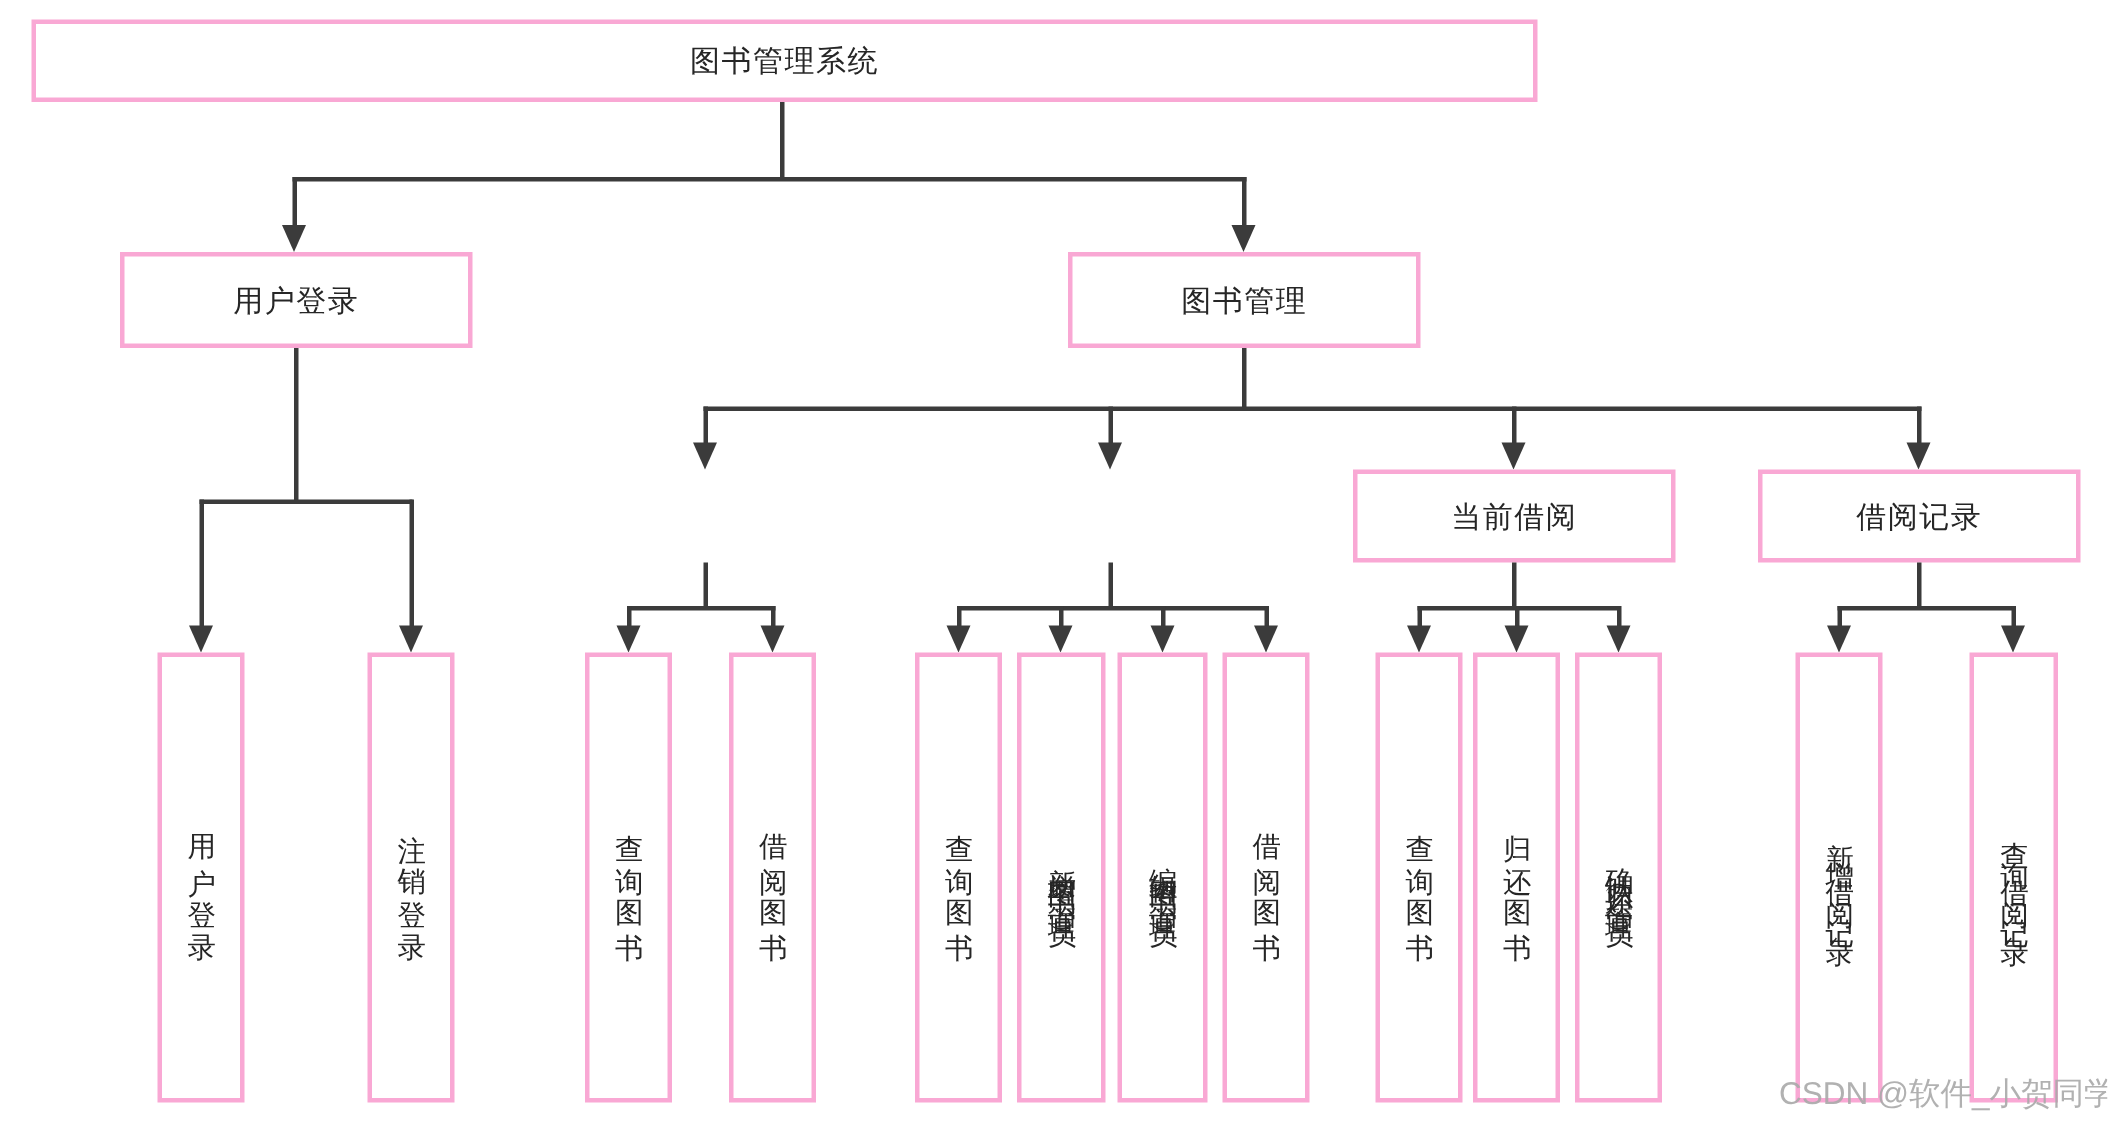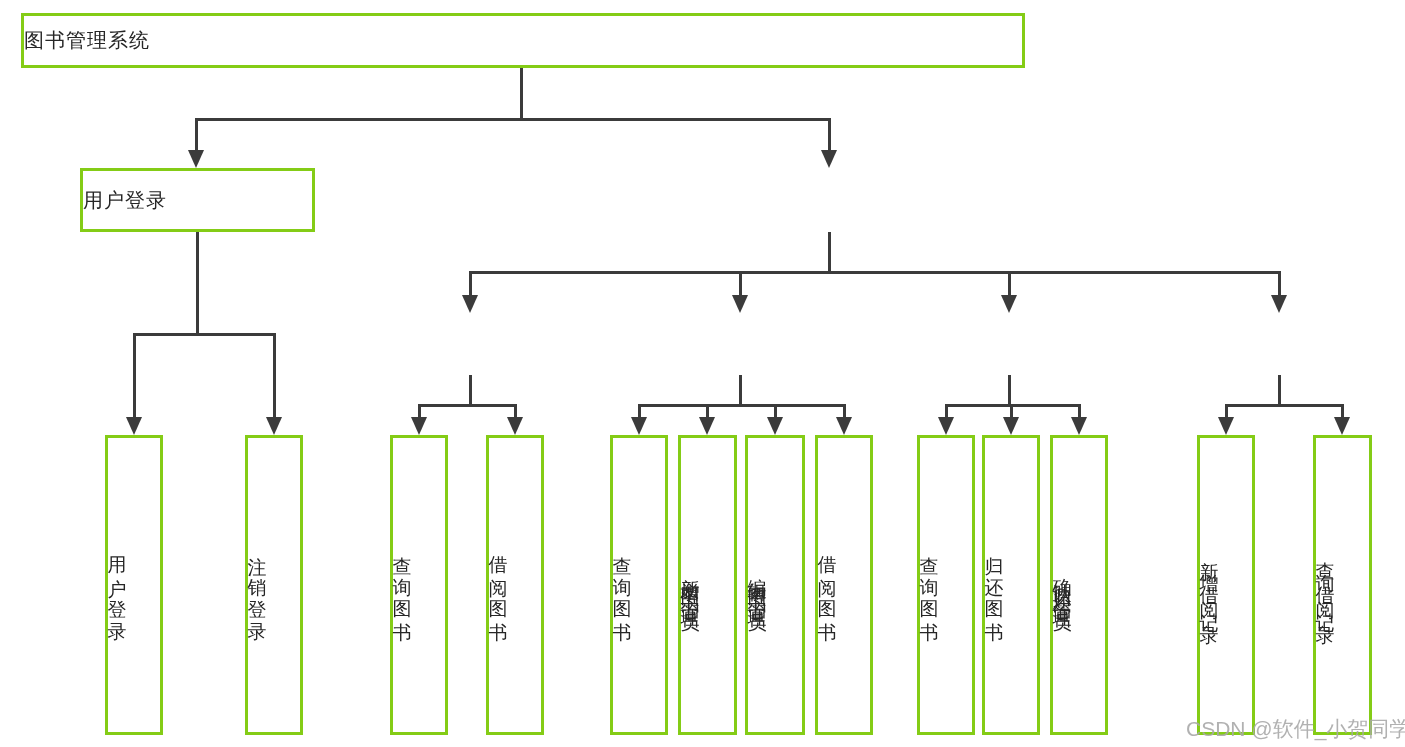--- a/index.html
+++ b/index.html
@@ -1,22 +1,22 @@
 <!DOCTYPE html>
 <html><head>
 <meta charset="utf-8">
 <style>
   html,body{margin:0;padding:0;background:#ffffff;}
   .stage{
     position:relative;width:1405px;height:747px;background:#ffffff;overflow:hidden;
     font-family:"Liberation Sans","DejaVu Sans",sans-serif;color:#262626;
   }
   .box{
-    position:absolute;background:#ffffff;border:3px solid #84cc16;box-sizing:border-box;
-    display:flex;align-items:center;
+    position:absolute;background:#ffffff;border:3px solid #f9a8d4;box-sizing:border-box;
+    display:flex;align-items:center;justify-content:center;
   }
   .hlabel{font-size:20px;letter-spacing:1px;color:#262626;}
   .v{
     writing-mode:vertical-rl;text-orientation:mixed;line-height:1;
     font-size:19px;color:#262626;
   }
   .sp4{letter-spacing:22px;}
   .sp6{letter-spacing:13px;}
   .spL{letter-spacing:5px;}
   .vl{position:absolute;width:3px;background:#3b3b3b;}
@@ -43,39 +43,48 @@
   <div class="vl" style="left:520px;top:68px;height:52px"></div>
   <div class="hl" style="left:195px;top:118px;width:636px"></div>
   <div class="vl" style="left:195px;top:118px;height:34px"></div>
   <div class="ah" style="left:188px;top:150px"></div>
   <div class="vl" style="left:828px;top:118px;height:34px"></div>
   <div class="ah" style="left:821px;top:150px"></div>
 
   <div class="box" style="left:80px;top:168px;width:235px;height:64px">
     <span class="hlabel">用户登录</span>
   </div>
+  <div class="box" style="left:712px;top:168px;width:235px;height:64px">
+    <span class="hlabel">图书管理</span>
+  </div>
 
   <div class="vl" style="left:196px;top:232px;height:103px"></div>
   <div class="hl" style="left:133px;top:333px;width:142px"></div>
   <div class="vl" style="left:133px;top:333px;height:85px"></div>
   <div class="ah" style="left:126px;top:417px"></div>
   <div class="vl" style="left:273px;top:333px;height:85px"></div>
   <div class="ah" style="left:266px;top:417px"></div>
 
   <div class="vl" style="left:828px;top:232px;height:41px"></div>
   <div class="hl" style="left:469px;top:271px;width:812px"></div>
   <div class="vl" style="left:469px;top:271px;height:26px"></div>
   <div class="ah" style="left:462px;top:295px"></div>
   <div class="vl" style="left:739px;top:271px;height:26px"></div>
   <div class="ah" style="left:732px;top:295px"></div>
   <div class="vl" style="left:1008px;top:271px;height:26px"></div>
   <div class="ah" style="left:1001px;top:295px"></div>
   <div class="vl" style="left:1278px;top:271px;height:26px"></div>
   <div class="ah" style="left:1271px;top:295px"></div>
 
+  <div class="box" style="left:902px;top:313px;width:215px;height:62px">
+    <span class="hlabel">当前借阅</span>
+  </div>
+  <div class="box" style="left:1172px;top:313px;width:215px;height:62px">
+    <span class="hlabel">借阅记录</span>
+  </div>
 
   <div class="vl" style="left:469px;top:375px;height:31px"></div>
   <div class="vl" style="left:739px;top:375px;height:31px"></div>
   <div class="vl" style="left:1008px;top:375px;height:31px"></div>
   <div class="vl" style="left:1278px;top:375px;height:31px"></div>
 
   <div class="hl" style="left:418px;top:404px;width:99px"></div>
   <div class="hl" style="left:638px;top:404px;width:208px"></div>
   <div class="hl" style="left:945px;top:404px;width:135px"></div>
   <div class="hl" style="left:1225px;top:404px;width:118px"></div>

